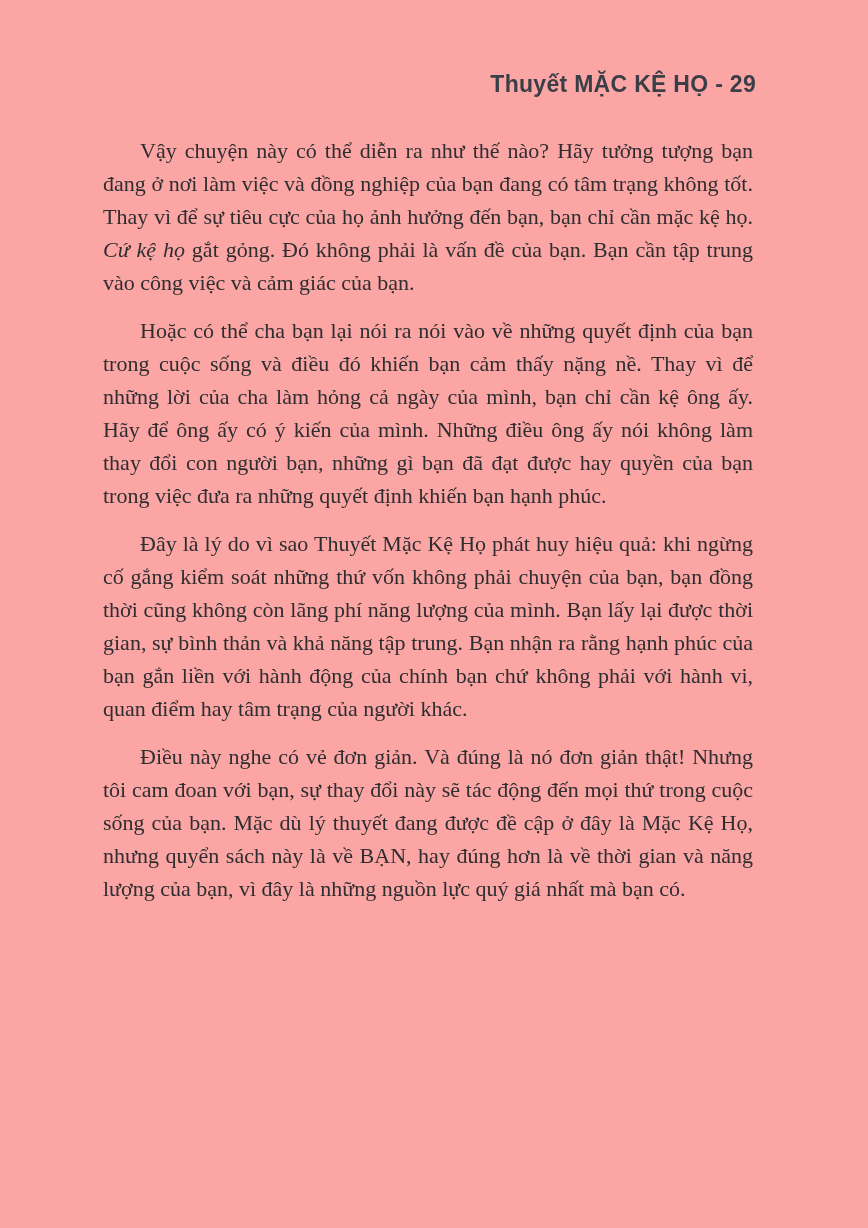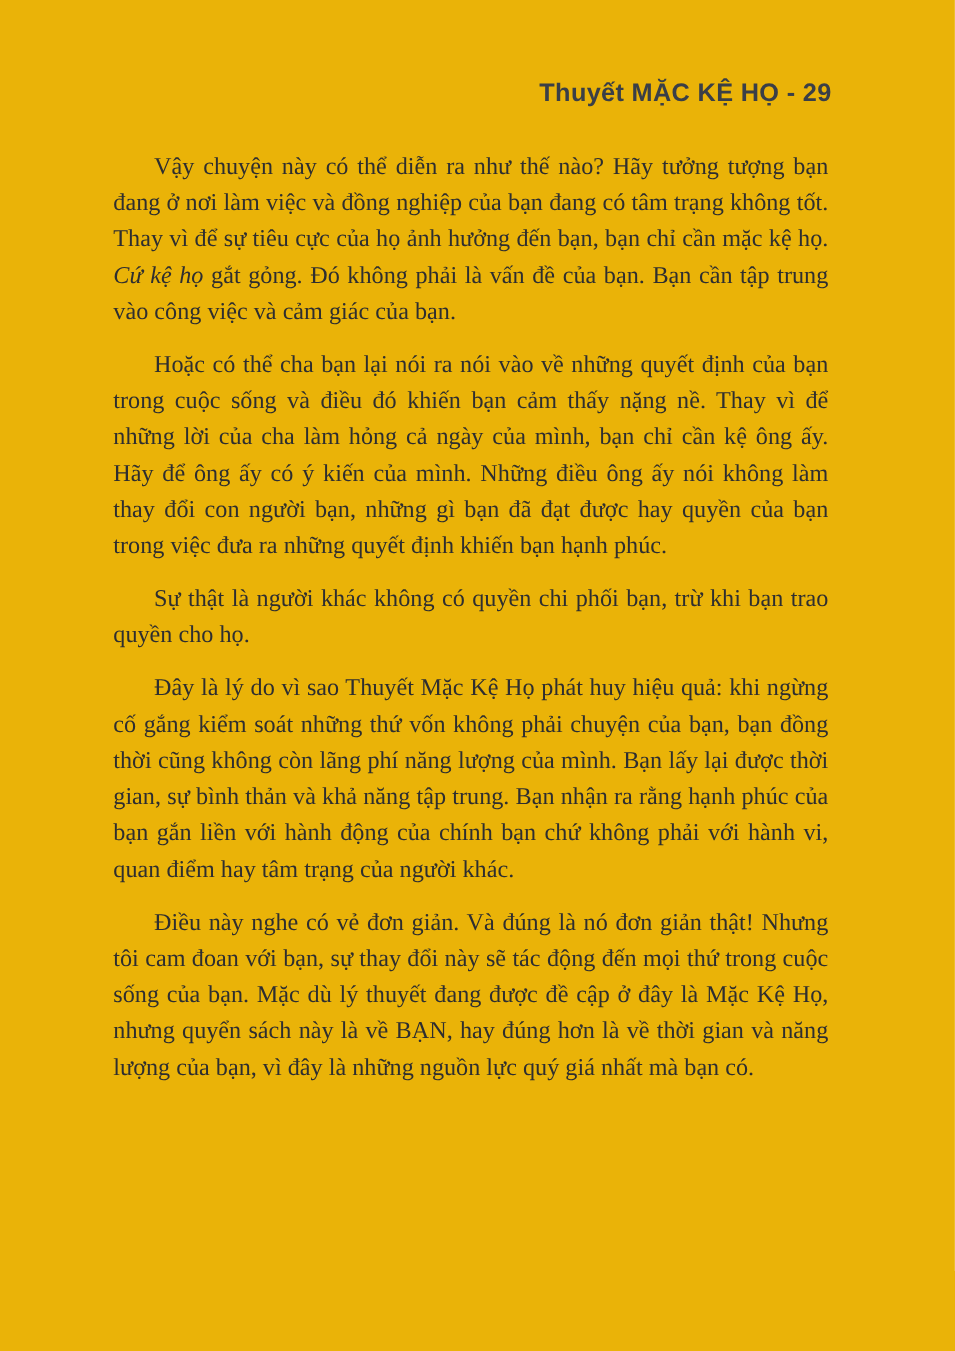--- a/index.html
+++ b/index.html
@@ -49,23 +49,22 @@
   .page-body p.para:last-child {
     margin-bottom: 16px;
   }
   .page-body em {
     font-style: italic;
   }
 </style>
 </head>
 <body style="background: rgb(254, 254, 254);">
 
-<div class="book-page" style="background: #eab308;">
+<div class="book-page" style="background: #fca5a5;">
   <div class="running-header" style="color: rgb(58, 63, 71);">Thuyết MẶC KỆ HỌ - 29</div>
 
   <div class="page-body" style="color: rgb(46, 46, 48);">
       <p class="para"><span>Vậy chuyện này có thể diễn ra như thế nào? Hãy tưởng tượng bạn đang ở nơi làm việc và đồng nghiệp của bạn đang có tâm trạng không tốt. Thay vì để sự tiêu cực của họ ảnh hưởng đến bạn, bạn chỉ cần mặc kệ họ. </span><em>Cứ kệ họ</em><span> gắt gỏng. Đó không phải là vấn đề của bạn. Bạn cần tập trung vào công việc và cảm giác của bạn.</span></p>
       <p class="para"><span>Hoặc có thể cha bạn lại nói ra nói vào về những quyết định của bạn trong cuộc sống và điều đó khiến bạn cảm thấy nặng nề. Thay vì để những lời của cha làm hỏng cả ngày của mình, bạn chỉ cần kệ ông ấy. Hãy để ông ấy có ý kiến của mình. Những điều ông ấy nói không làm thay đổi con người bạn, những gì bạn đã đạt được hay quyền của bạn trong việc đưa ra những quyết định khiến bạn hạnh phúc.</span></p>
-      <p class="para"><span>Sự thật là người khác không có quyền chi phối bạn, trừ khi bạn trao quyền cho họ.</span></p>
       <p class="para"><span>Đây là lý do vì sao Thuyết Mặc Kệ Họ phát huy hiệu quả: khi ngừng cố gắng kiểm soát những thứ vốn không phải chuyện của bạn, bạn đồng thời cũng không còn lãng phí năng lượng của mình. Bạn lấy lại được thời gian, sự bình thản và khả năng tập trung. Bạn nhận ra rằng hạnh phúc của bạn gắn liền với hành động của chính bạn chứ không phải với hành vi, quan điểm hay tâm trạng của người khác.</span></p>
       <p class="para"><span>Điều này nghe có vẻ đơn giản. Và đúng là nó đơn giản thật! Nhưng tôi cam đoan với bạn, sự thay đổi này sẽ tác động đến mọi thứ trong cuộc sống của bạn. Mặc dù lý thuyết đang được đề cập ở đây là Mặc Kệ Họ, nhưng quyển sách này là về BẠN, hay đúng hơn là về thời gian và năng lượng của bạn, vì đây là những nguồn lực quý giá nhất mà bạn có.</span></p>
     </div>
 </div>
 
 </body></html>

